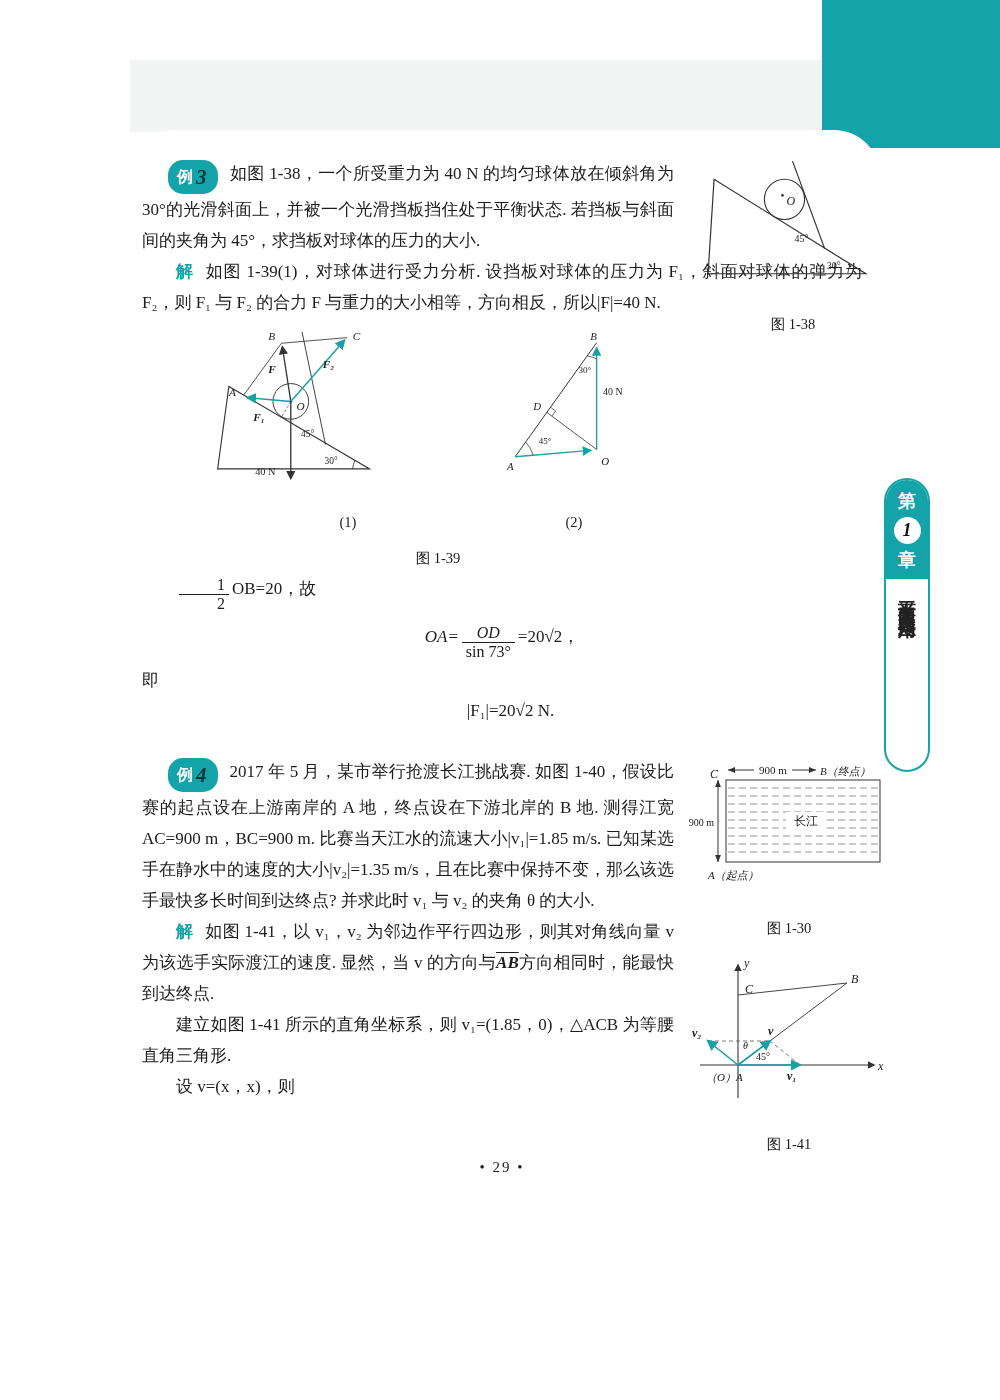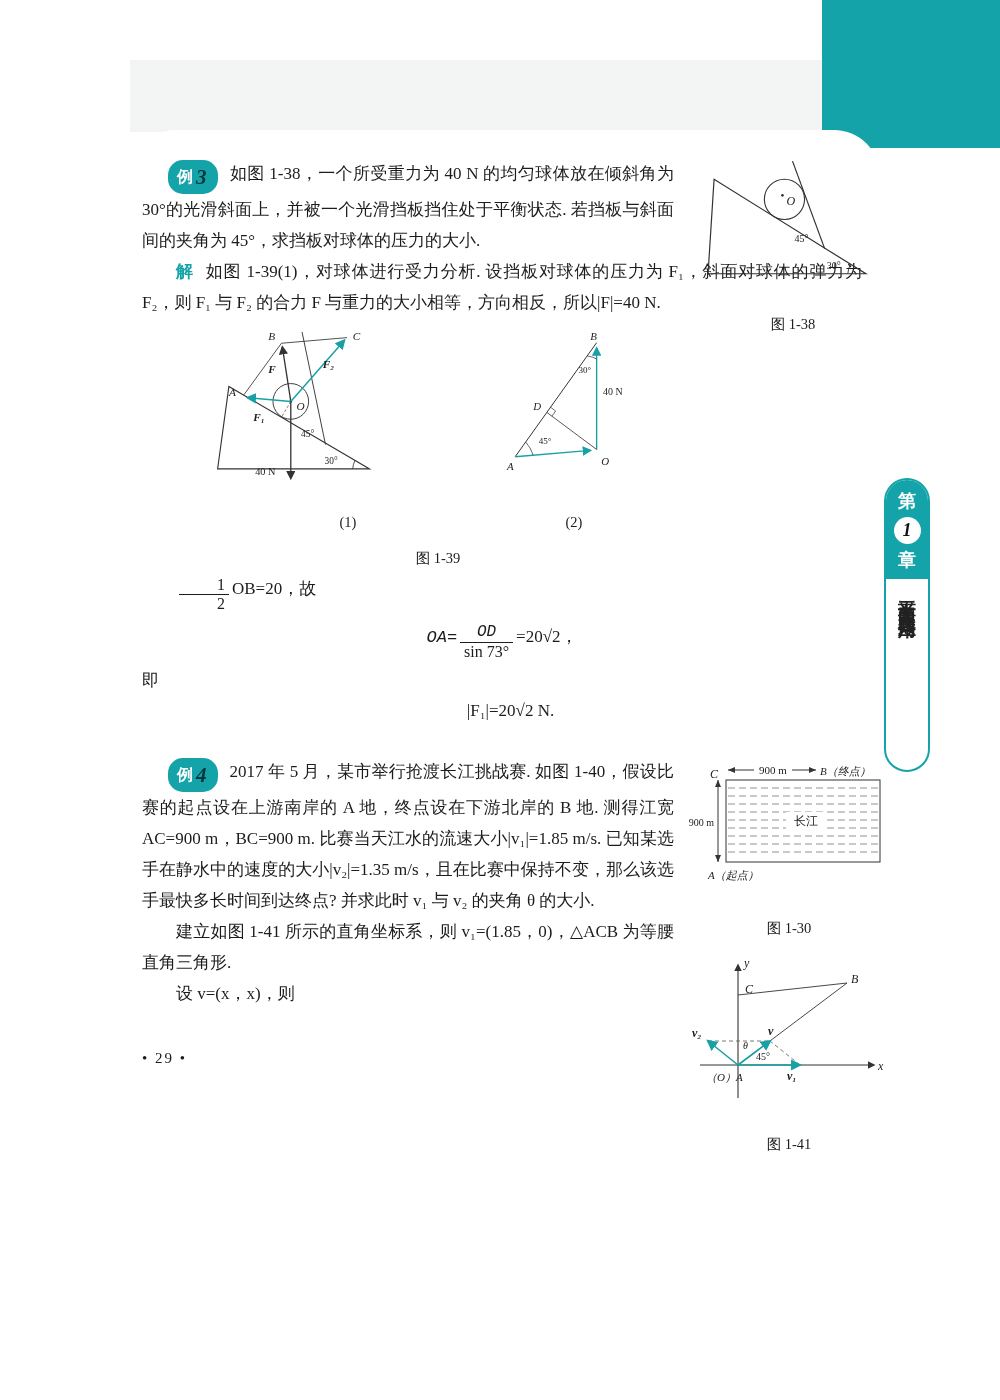--- a/index.html
+++ b/index.html
@@ -20,37 +20,37 @@
   .indent{text-indent:2em;}
   .narrow{width:532px;}
   .solve{color:var(--teal);font-weight:bold;margin-right:12px;}
   .badge{
     display:inline-flex;align-items:center;gap:3px;background:var(--teal);
     border-radius:15px;padding:1px 11px 2px 9px;margin:0 12px 0 26px;vertical-align:-3px;
   }
   .badge .b-label{color:#fff;font-size:16px;font-weight:bold;}
   .badge .b-num{color:#05343a;font-size:21px;font-weight:bold;font-style:italic;line-height:20px;}
   .vec{font-style:italic;font-weight:bold;text-decoration:overline;}
-  .mit{font-style:italic;font-family:Liberation Mono, monospace;}
+  .mit{font-style:italic;}
   .frac{display:inline-block;vertical-align:-0.95em;text-align:center;line-height:1.12;font-size:0.94em;margin:0 3px;}
   .frac .fnum{display:block;border-bottom:1.3px solid var(--ink);padding:0 4px;}
   .frac .fden{display:block;padding:0 4px;}
   .formula{text-align:center;margin:8px 0 4px 0;}
   .f2row{display:flex;margin:2px 0 6px 0;}
   .f2row .f2c{flex:1;text-align:center;margin-top:30px;}
   section{position:relative;}
   .figcol-138{position:absolute;left:558px;top:2px;width:186px;}
   .ex4-figs{position:absolute;left:546px;top:6px;width:202px;}
   .fig-caption{text-align:center;font-size:14.5px;line-height:22px;margin-top:15px;}
   .fig139{width:452px;margin:10px 0 4px 70px;}
   .fig139 .row{display:flex;gap:22px;align-items:flex-end;}
   .fig139 .sub{text-align:center;}
   .sub-cap{font-size:14.5px;line-height:20px;}
   .ex4{margin-top:30px;}
-  .page-num{font-size:15px;margin-top:34px;letter-spacing:2px;}
+  .page-num{text-align:center;font-size:15px;margin-top:50px;letter-spacing:2px;}
   .chapter-tab{
     position:absolute;left:884px;top:478px;width:46px;height:294px;z-index:2;
     border:2px solid var(--teal);border-radius:24px;overflow:hidden;box-sizing:border-box;background:#fff;
     display:flex;flex-direction:column;align-items:center;
   }
   .tab-top{
     background:var(--teal);color:#fff;width:100%;display:flex;flex-direction:column;align-items:center;
     padding:9px 0 7px 0;gap:4px;font-size:18px;font-weight:bold;
   }
   .tab-num{background:#fff;color:#111;width:27px;height:27px;border-radius:50%;
@@ -258,20 +258,23 @@
       </div>
     </div>
 
     <p class="para narrow">
       <span class="badge">
           <span class="b-label">例</span>
           <span class="b-num">4</span>
         </span><span>2017 年 5 月，某市举行抢渡长江挑战赛. 如图 1-40，假设比赛的起点设在上游南岸的 A 地，终点设在下游北岸的 B 地. 测得江宽 AC=900 m，BC=900 m. 比赛当天江水的流速大小|v₁|=1.85 m/s. 已知某选手在静水中的速度的大小|v₂|=1.35 m/s，且在比赛中保持不变，那么该选手最快多长时间到达终点? 并求此时 v₁ 与 v₂ 的夹角 θ 的大小.</span>
     </p>
 
+    <p class="para narrow indent">
+      <span class="solve">解</span><span>如图 1-41，以 v₁，v₂ 为邻边作平行四边形，则其对角线向量 v 为该选手实际渡江的速度. 显然，当 v 的方向与</span><span class="vec">AB</span><span>方向相同时，能最快到达终点.</span>
+    </p>
 
     <p class="para narrow indent">
       <span>建立如图 1-41 所示的直角坐标系，则 v₁=(1.85，0)，△ACB 为等腰直角三角形.</span>
     </p>
 
     <p class="para narrow indent">
       <span>设 v=(x，x)，则</span>
     </p>
   </section>
 

